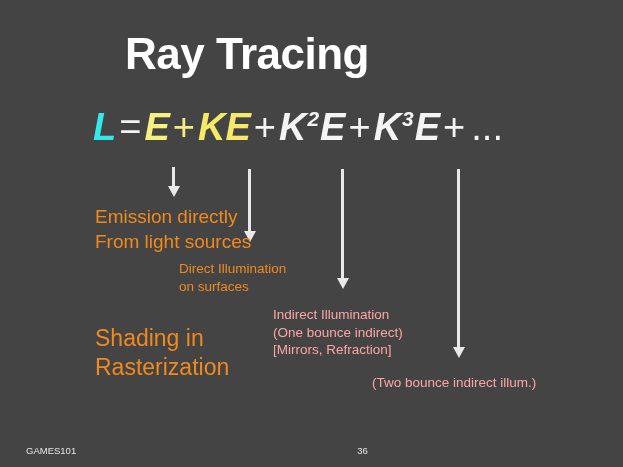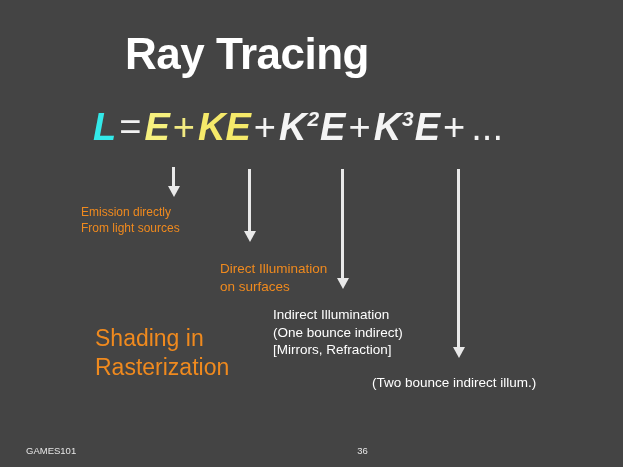--- a/index.html
+++ b/index.html
@@ -98,32 +98,31 @@
   #arrow-4 { left: 452px; top: 169px; width: 13px; height: 189px; }
   #arrow-4 .stem { height: 178px; }
 
   
   .note {
     position: absolute;
     white-space: pre-line;
     line-height: 1.3;
   }
   .note.orange { color: #f08a1e; }
-  .note.white  { color: #ffffff; }
+  .note.white  { color: #fca5a5; }
 
   #note-emission {
-    left: 81px;
+    left: 95px;
     top: 205px;
-    font-size: 12px;
+    font-size: 19px;
   }
   #note-direct {
     left: 179px;
     top: 260px;
     font-size: 13.5px;
-    margin-left: 41px;
   }
   #note-indirect {
     left: 273px;
     top: 306px;
     font-size: 13.5px;
   }
   #note-two-bounce {
     left: 372px;
     top: 374px;
     font-size: 13.5px;

